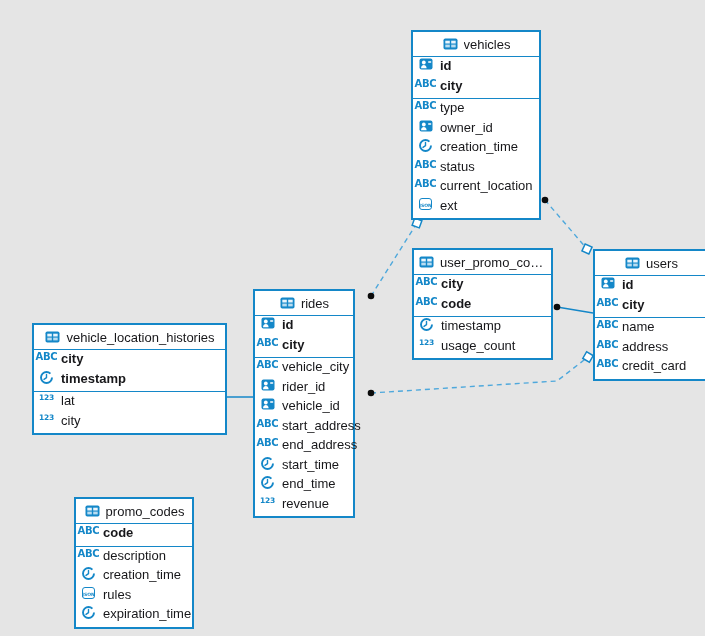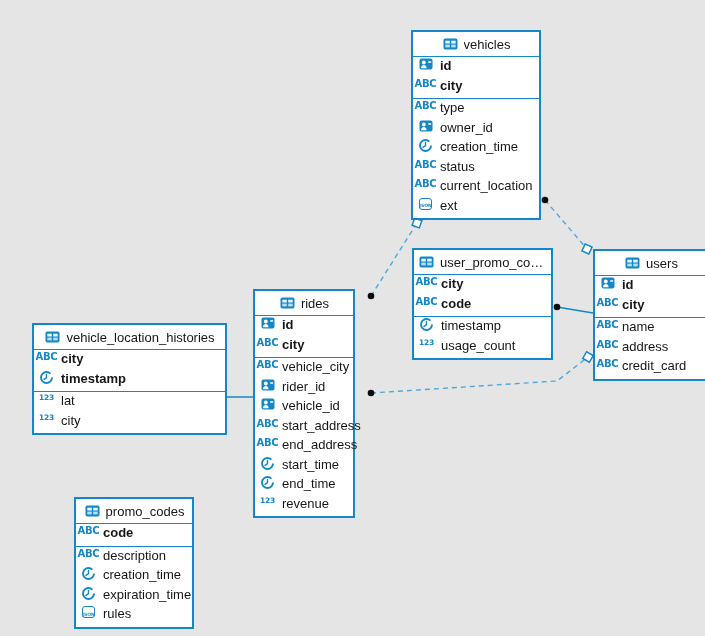--- a/index.html
+++ b/index.html
@@ -396,28 +396,28 @@
           <span class="col-icon">
             <svg width="13" height="13" viewBox="0 0 13 13">
               <circle cx="6.5" cy="6.5" r="5.5" fill="none" stroke="#1487c8" stroke-width="1.9" stroke-dasharray="29.5 5.2"></circle>
               <path d="M6.5 3.4 L6.5 6.7 L4 8.4" fill="none" stroke="#1487c8" stroke-width="1.4" stroke-linecap="round" stroke-linejoin="round"></path>
             </svg>
           </span>
           <span>creation_time</span>
         </div>
         <div class="er-row">
           <span class="col-icon">
+            <span class="jsonicon">JSON</span>
+          </span>
+          <span>rules</span>
+        </div>
+        <div class="er-row">
+          <span class="col-icon">
             <svg width="13" height="13" viewBox="0 0 13 13">
               <circle cx="6.5" cy="6.5" r="5.5" fill="none" stroke="#1487c8" stroke-width="1.9" stroke-dasharray="29.5 5.2"></circle>
               <path d="M6.5 3.4 L6.5 6.7 L4 8.4" fill="none" stroke="#1487c8" stroke-width="1.4" stroke-linecap="round" stroke-linejoin="round"></path>
             </svg>
           </span>
           <span>expiration_time</span>
-        </div>
-        <div class="er-row">
-          <span class="col-icon">
-            <span class="jsonicon">JSON</span>
-          </span>
-          <span>rules</span>
         </div>
       </div>
     </div>
   </div>
 
 </body></html>

